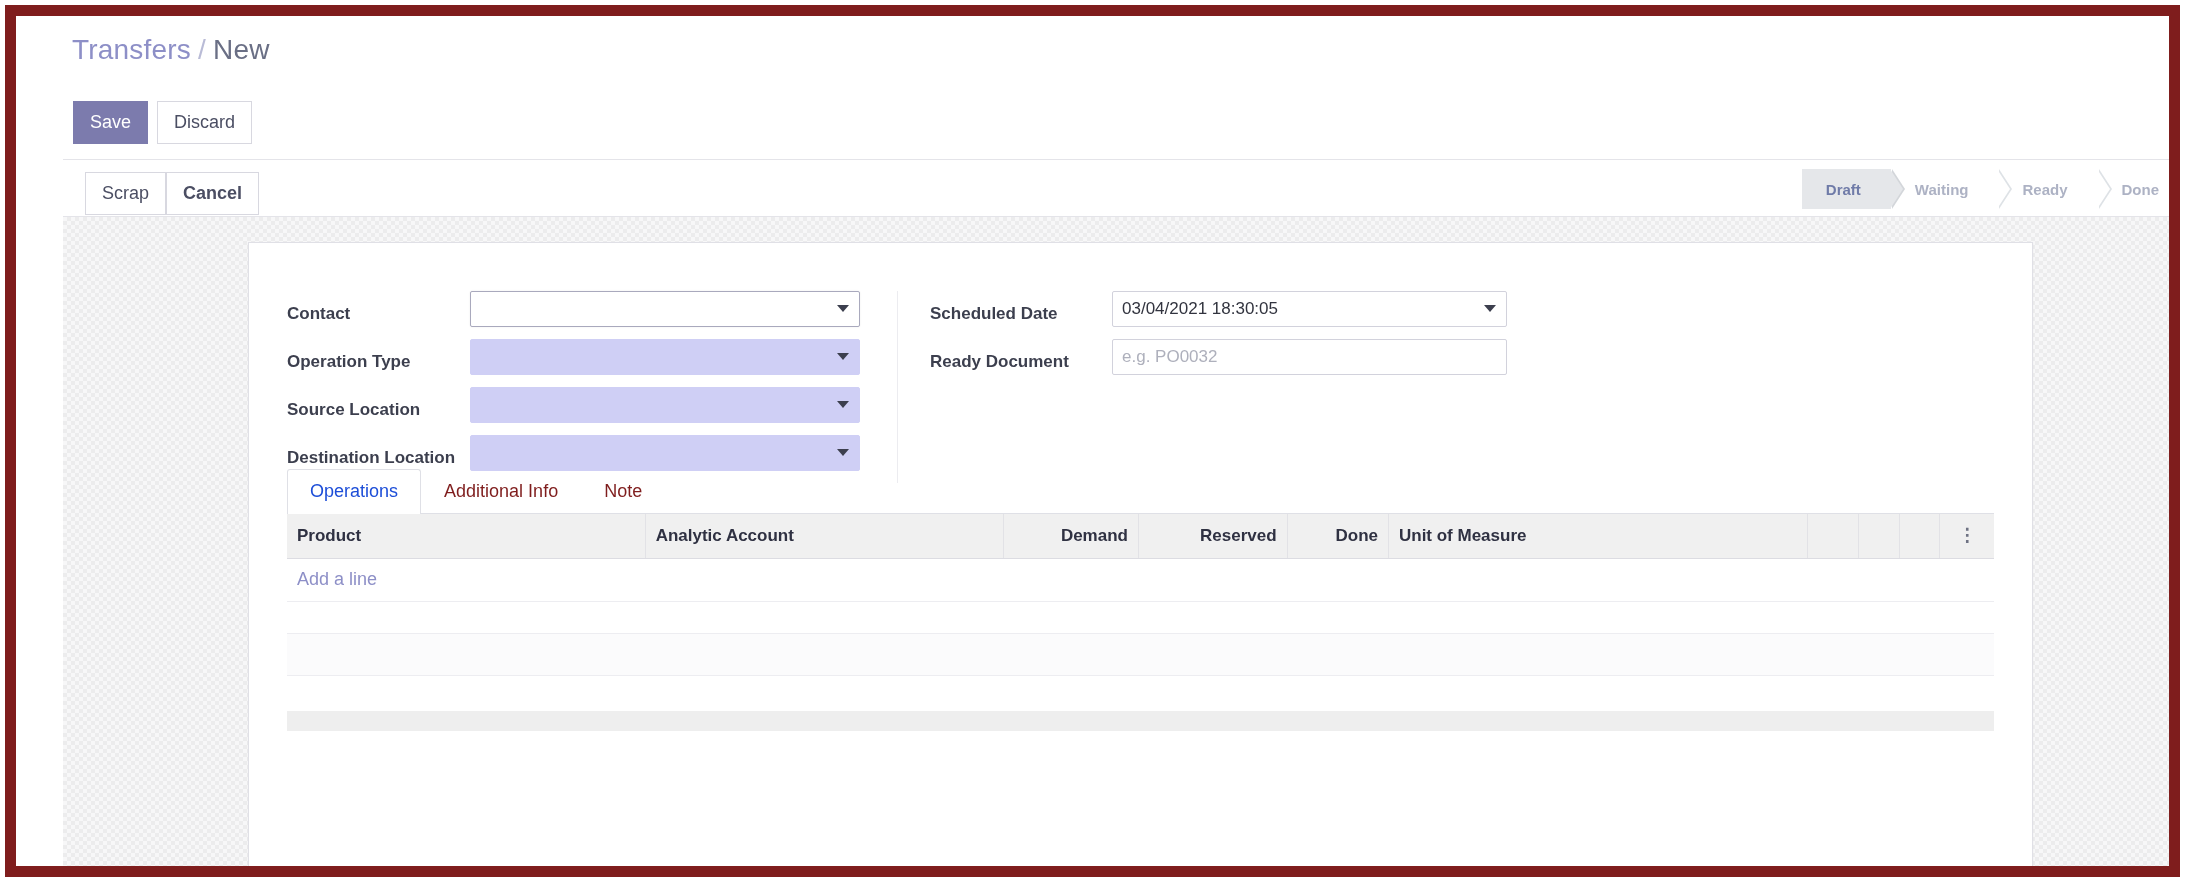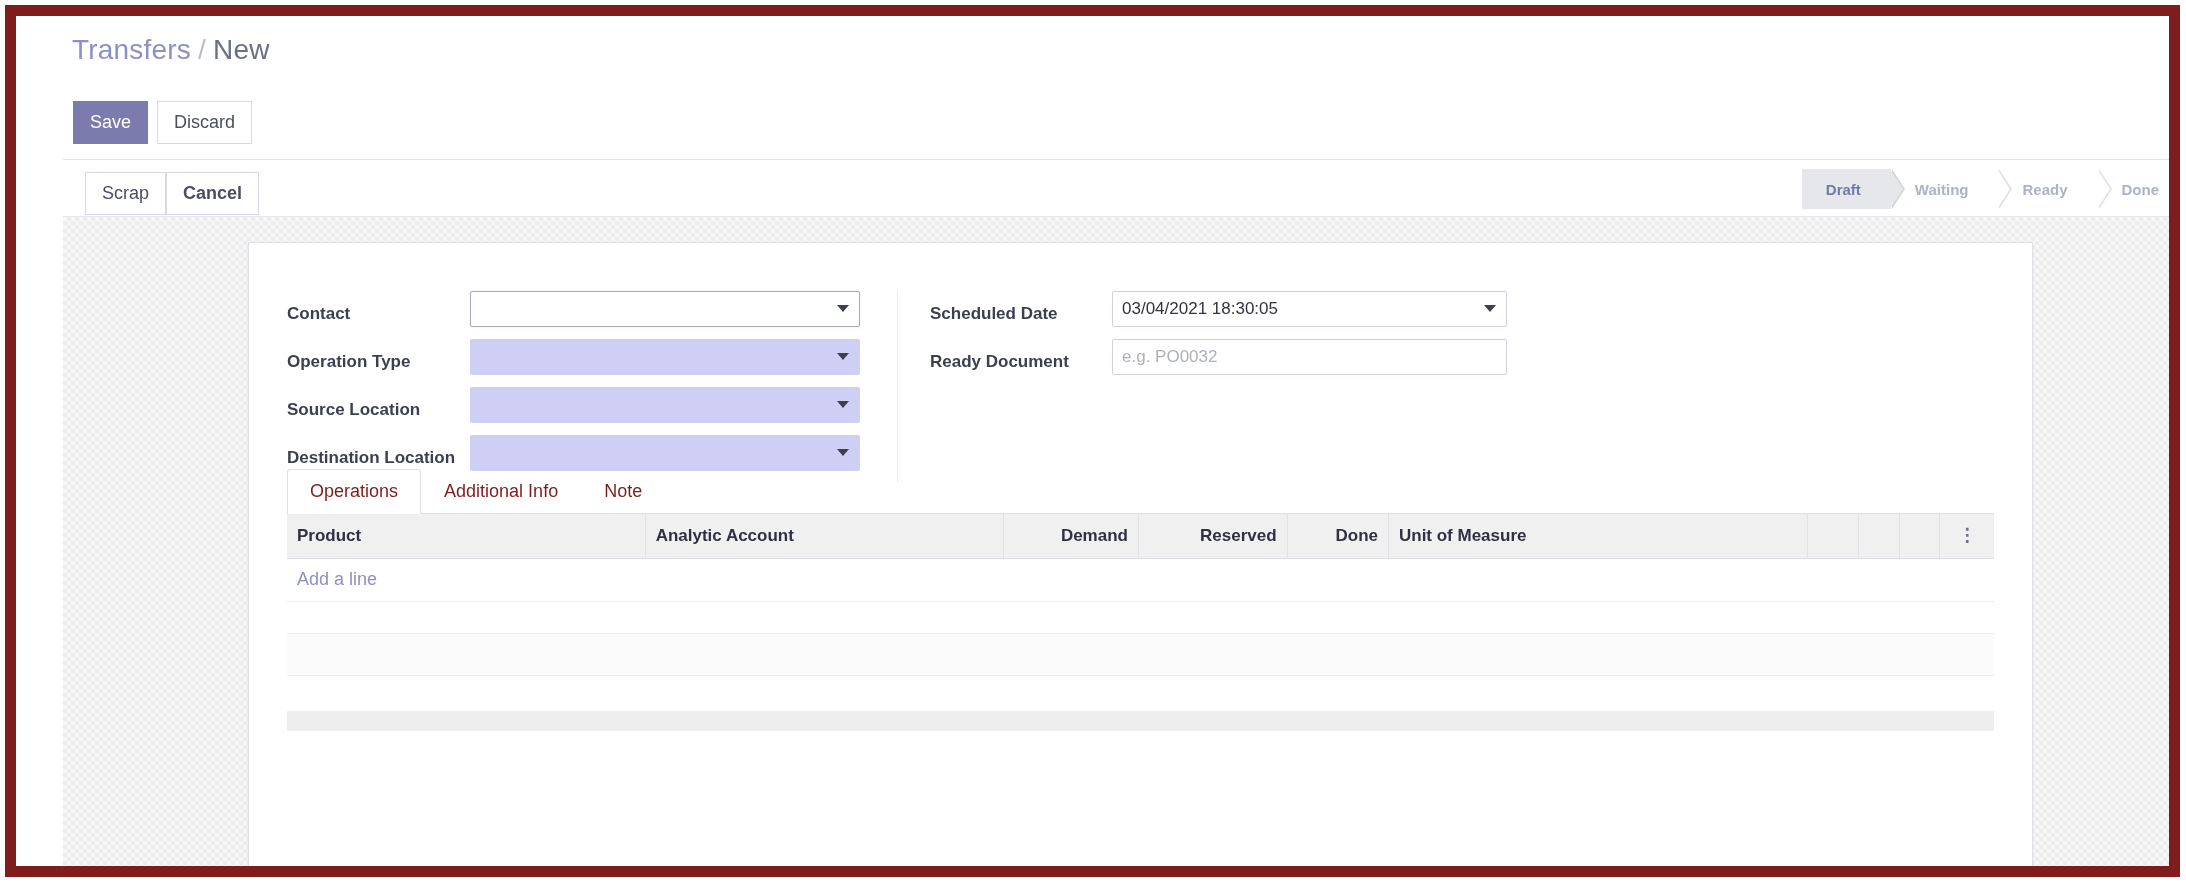--- a/index.html
+++ b/index.html
@@ -235,21 +235,21 @@
     padding: 11px 22px 12px;
     border: 1px solid transparent;
     border-bottom: none;
     cursor: pointer;
     position: relative;
     top: 1px;
     background: transparent;
     white-space: nowrap;
   }
   .tab.active {
-    color: #7f1d1d;
+    color: #1d4ed8;
     background: #ffffff;
     border-color: #dfe0e6;
     border-top-left-radius: 3px;
     border-top-right-radius: 3px;
   }
 
   
   #lines { width: 100%; }
   table.olist {
     width: 100%;

